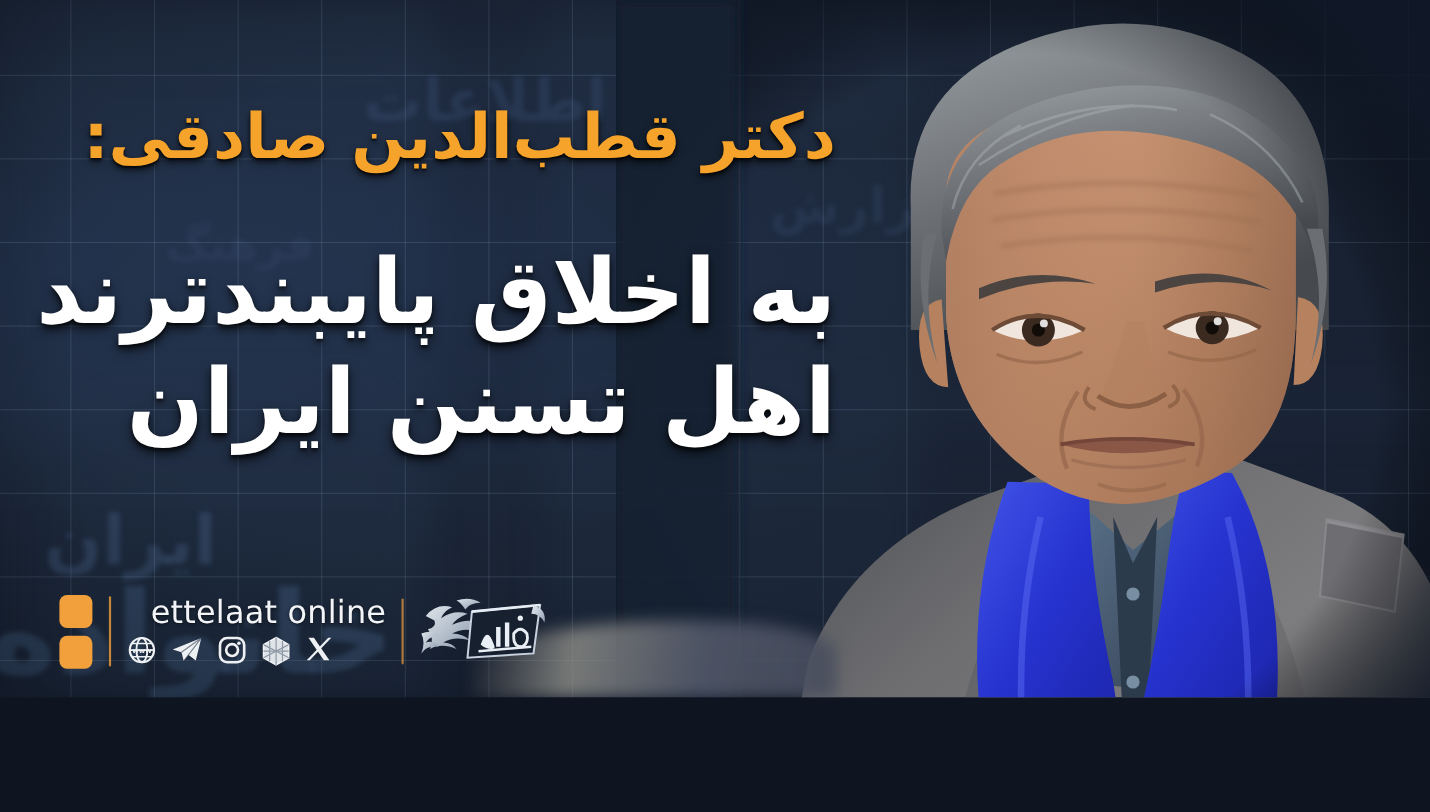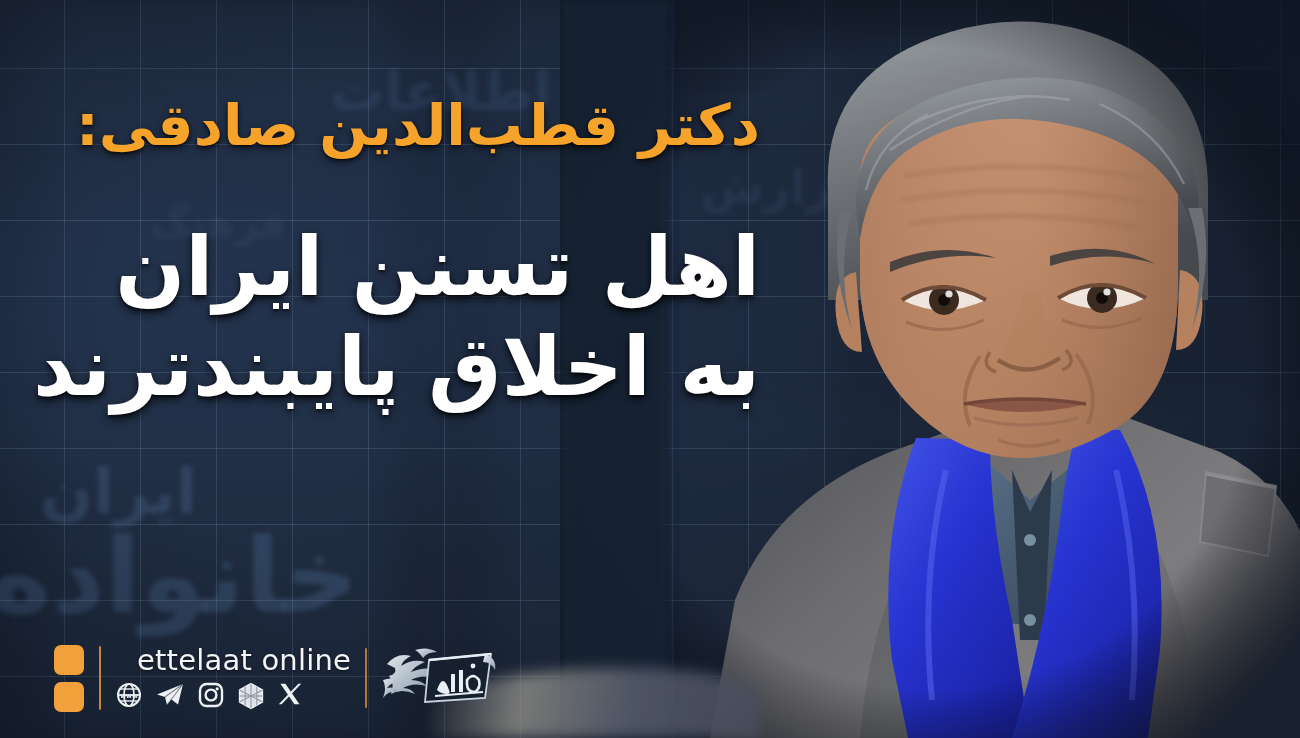--- a/index.html
+++ b/index.html
@@ -1,21 +1,21 @@
 <!DOCTYPE html>
 <html lang="fa" dir="rtl"><head>
 <meta charset="utf-8">
 <title>ettelaat online</title>
 <style>
   html,body{margin:0;padding:0;background:#0e1420;}
   *{box-sizing:border-box;}
 
   .stage{
     position:relative;
-    width:1300px;height:738px;
+    width:1300px;height:634px;
     overflow:hidden;
     background:#1a2334;
     font-family:"DejaVu Sans","Liberation Sans",sans-serif;
   }
 
   
   .bg-base{
     position:absolute;inset:0;
     background:
       radial-gradient(120% 90% at 18% 40%, #21304a 0%, #1a2435 45%, #141d2c 100%);
@@ -296,22 +296,22 @@
 
       <rect x="0" y="0" width="740" height="738" fill="url(#edgeFade)"></rect>
       <rect x="0" y="0" width="110" height="738" fill="#182132" opacity=".92" filter="url(#softer)"></rect>
     </svg>
   </div>
 
   <div class="sleeve"></div>
 
   <div class="headline">
     <p class="kicker">دکتر قطب‌الدین صادقی:</p>
+    <p class="title-line">به اخلاق پایبندترند</p>
     <p class="title-line">اهل تسنن ایران</p>
-    <p class="title-line">به اخلاق پایبندترند</p>
   </div>
 
   <div class="logobar">
 
     <div class="mark">
       <span></span>
       <span></span>
     </div>
 
     <div class="vdiv"></div>

